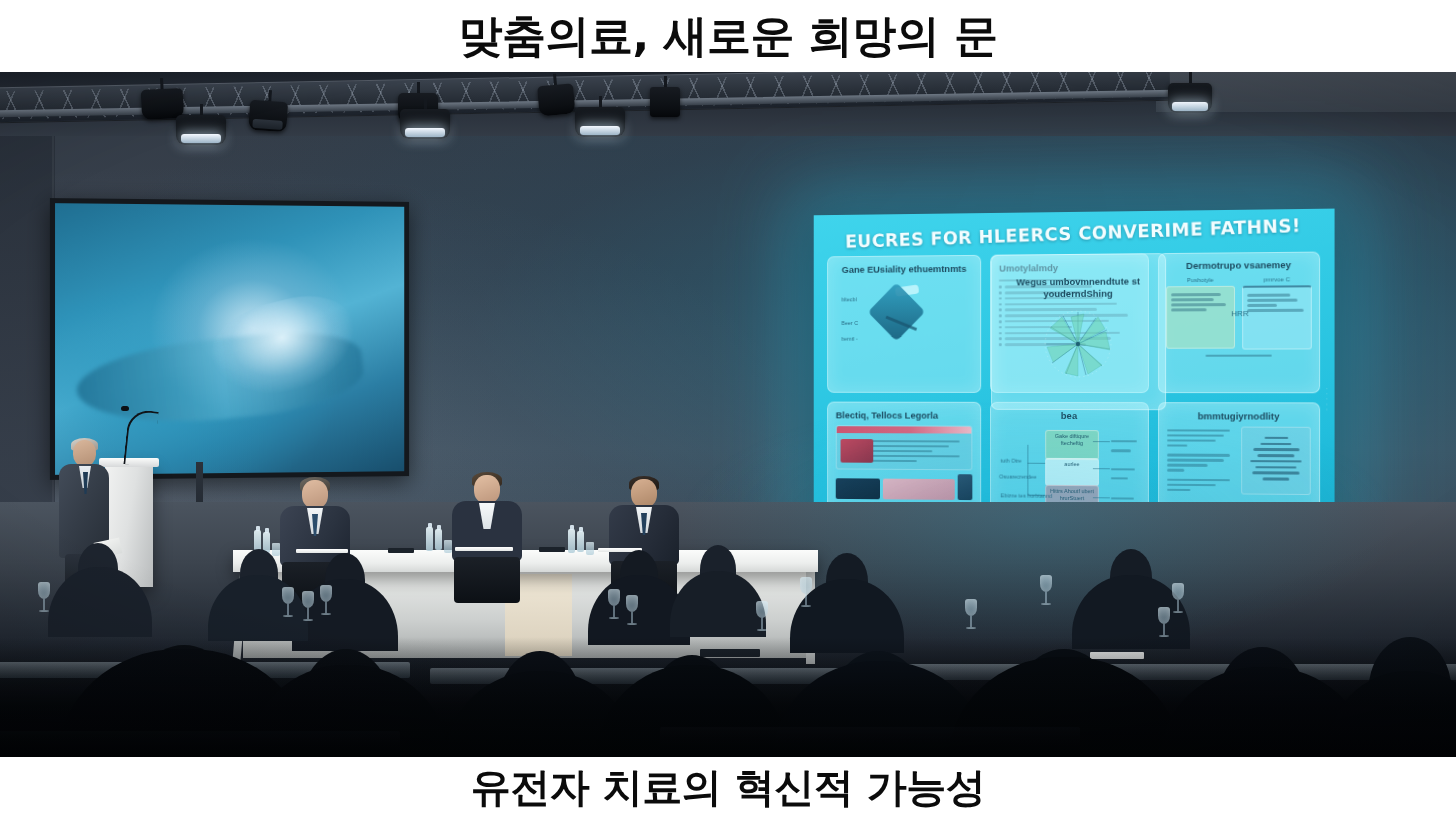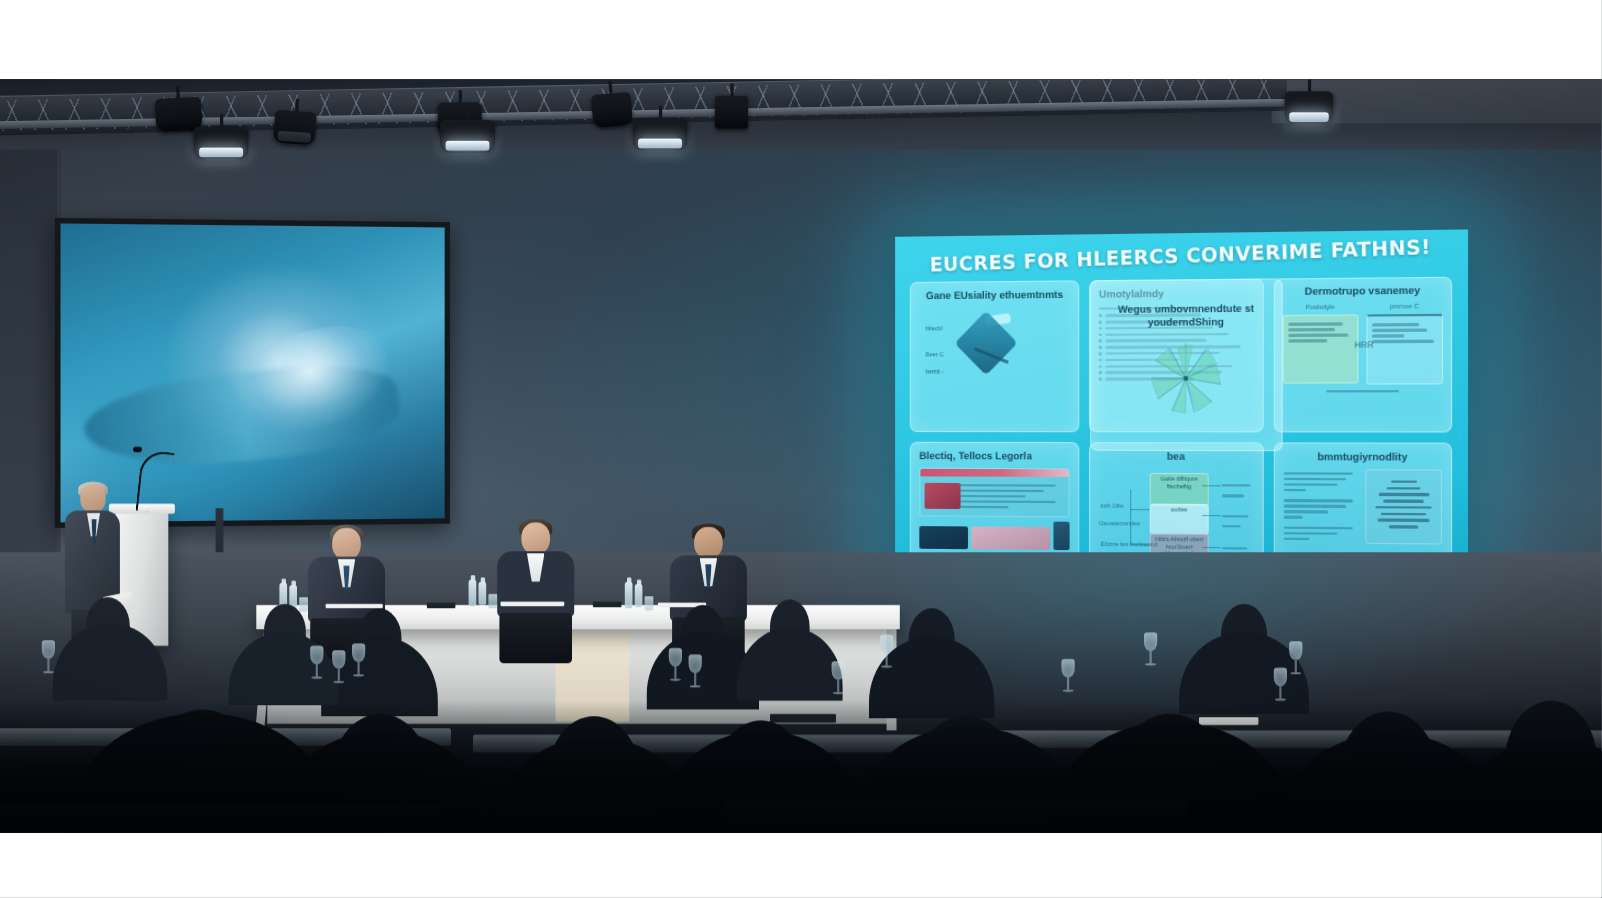--- a/index.html
+++ b/index.html
@@ -413,20 +413,23 @@
     position:absolute;left:620px;top:330px;width:836px;height:300px;
     background:radial-gradient(60% 60% at 50% 40%, rgba(30,170,205,.20), rgba(0,0,0,0) 72%);
     pointer-events:none;
   }
 </style>
 </head>
 <body>
 
 <div class="page">
 
+  <div class="title-band" id="title-band-top">
+    <div class="headline" id="title-text">맞춤의료, 새로운 희망의 문</div>
+  </div>
 
   <div class="photo">
 
     <div class="wall"></div>
     <div class="wall-left-panel"></div>
     <div class="wall-corner"></div>
     <div class="ceiling"></div>
     <div class="ceiling-right"></div>
 
     <div class="truss"></div>
@@ -887,14 +890,17 @@
       <div class="shoulder-sil" style="left:1326px;bottom:-20px;width:170px;height:106px;background:#0a0f16;"></div>
 
       <div class="tabletop" style="left:-20px;bottom:0px;width:420px;height:26px;background:linear-gradient(180deg,rgba(128,152,170,.26),rgba(30,40,52,.3));"></div>
       <div class="tabletop" style="left:660px;bottom:6px;width:420px;height:24px;background:linear-gradient(180deg,rgba(120,146,166,.28),rgba(26,36,48,.3));"></div>
     </div>
 
     <div class="bottom-dark"></div>
     <div class="vignette"></div>
   </div>
 
+  <div class="title-band" id="title-band-bottom">
+    <div class="headline" id="subtitle-text">유전자 치료의 혁신적 가능성</div>
+  </div>
 
 </div>
 
 </body></html>

